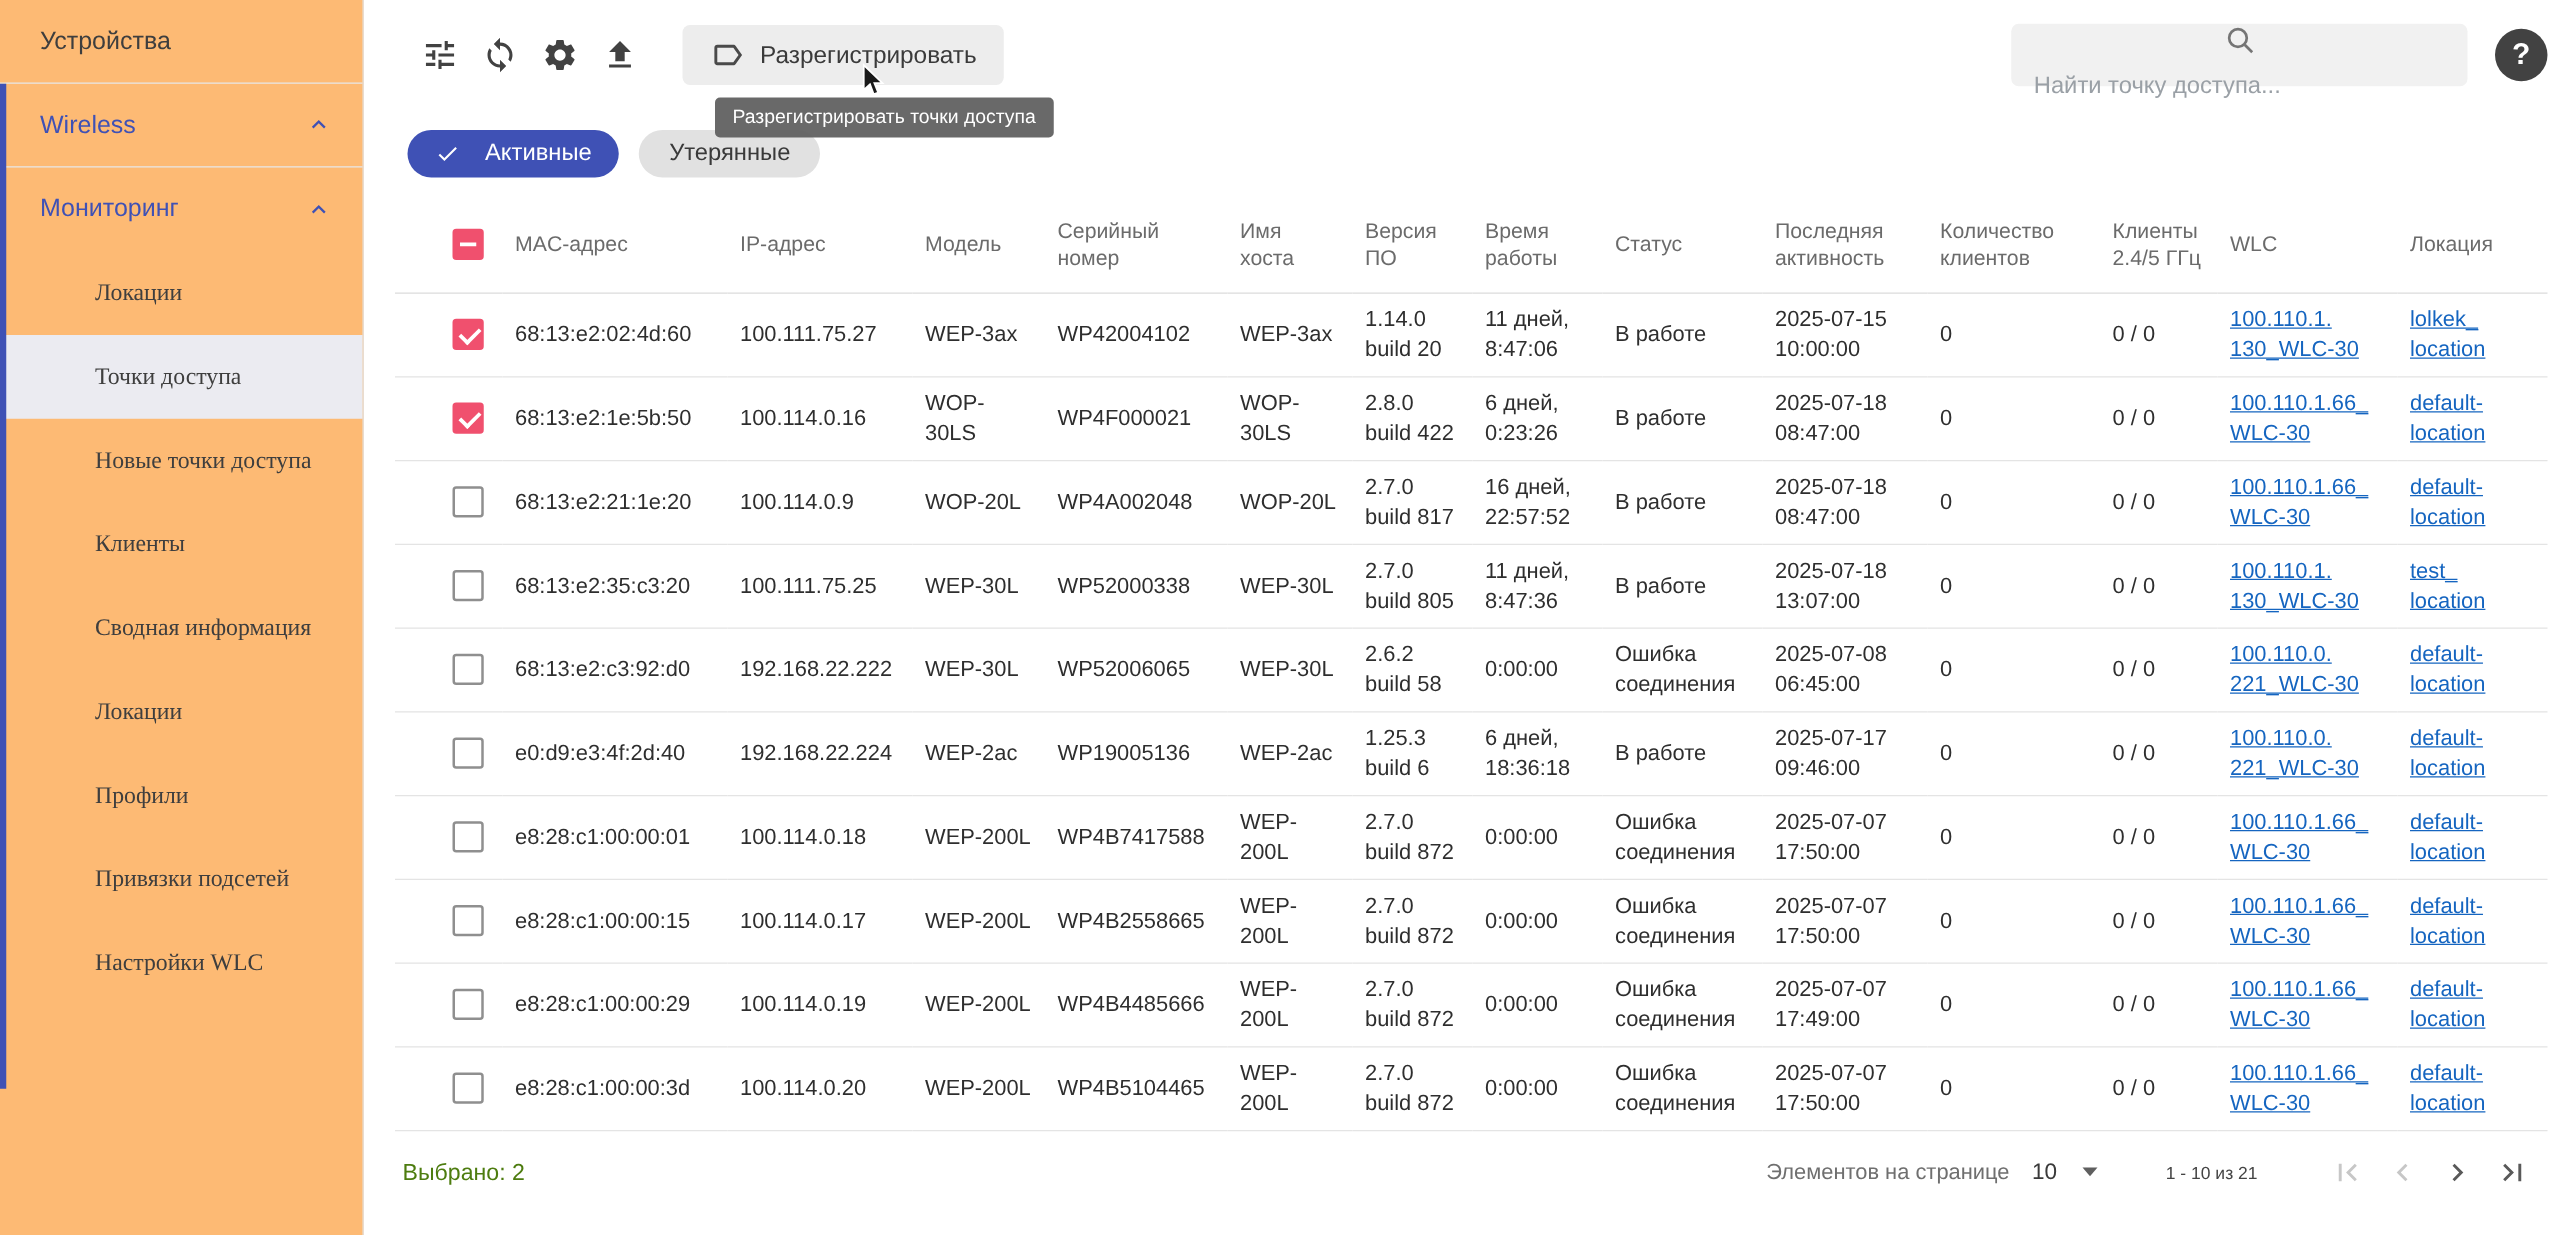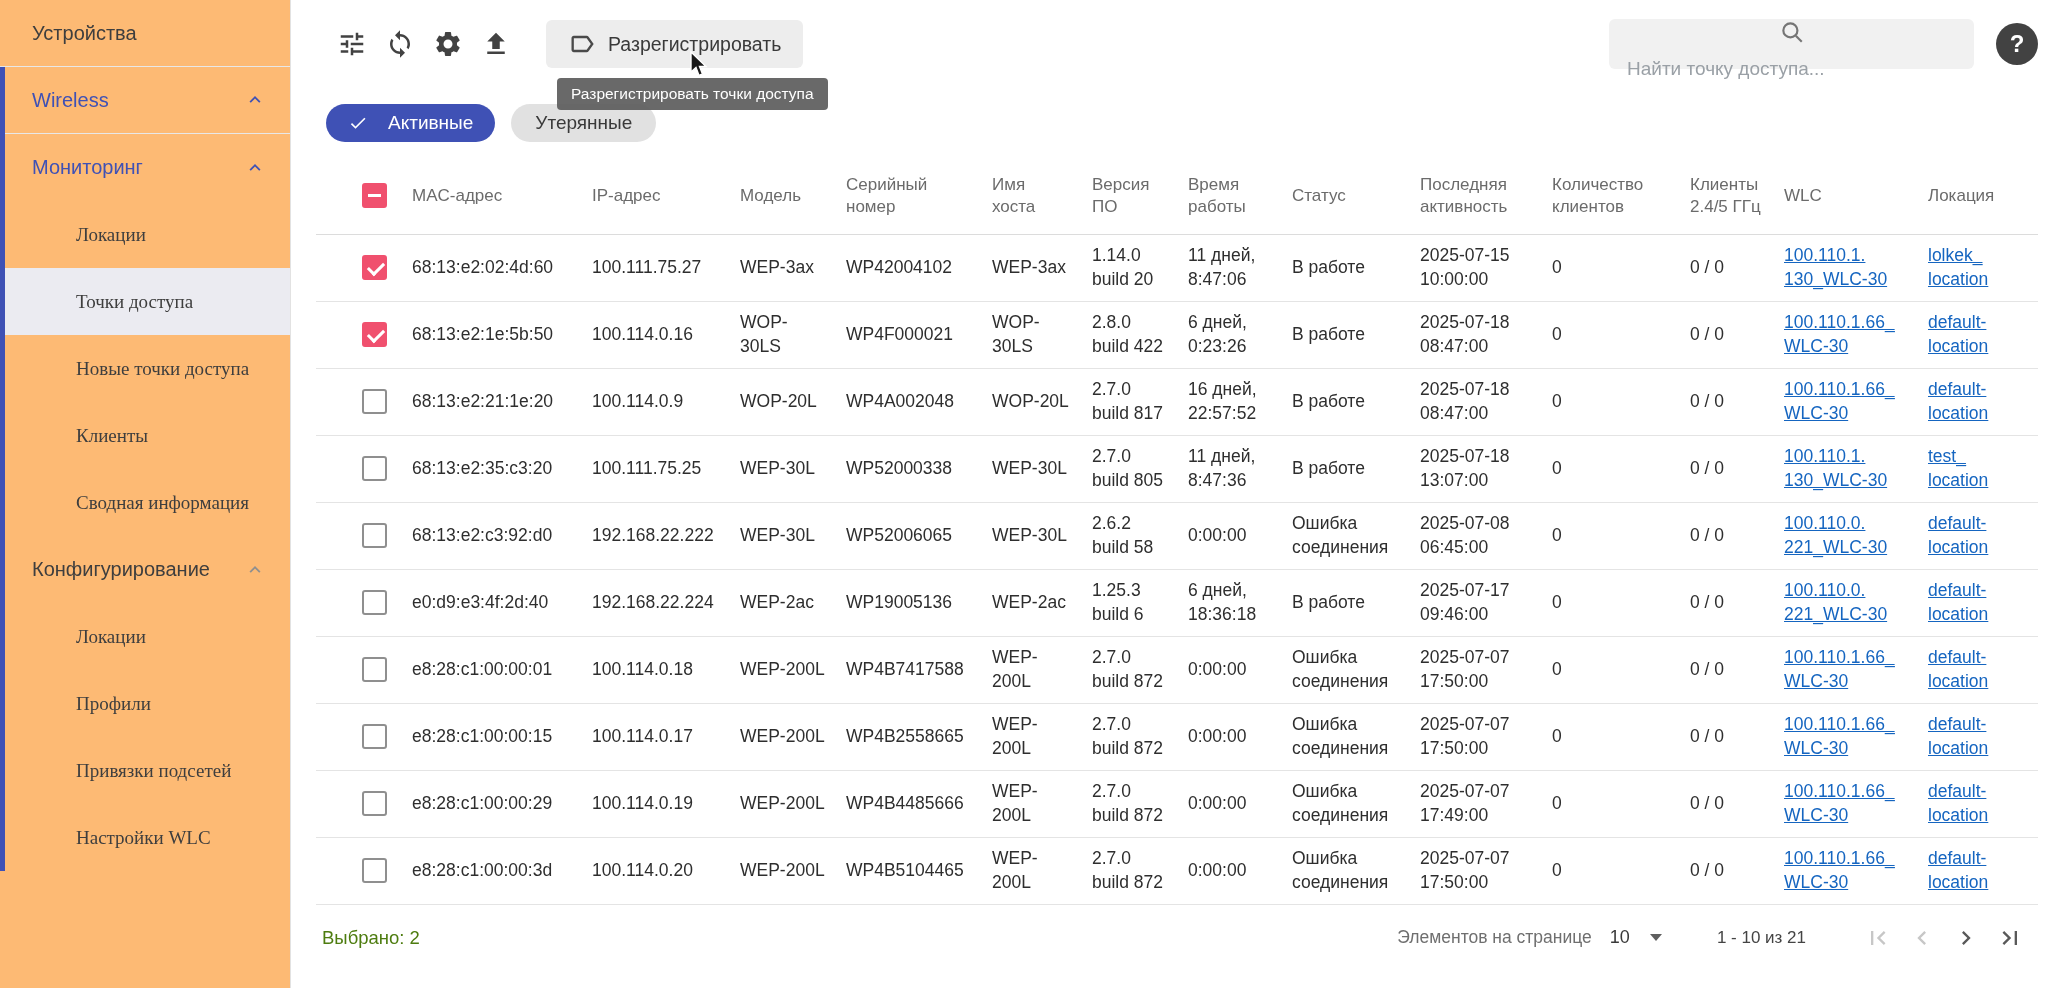--- a/index.html
+++ b/index.html
@@ -44,21 +44,21 @@
   }
   .icon-btn svg { fill:#424242; }
   .unreg-wrap { position:relative; margin-left:26px; }
   .unreg-btn {
     height:48px; border:none; border-radius:6px; background:#ededed;
     display:flex; align-items:center; gap:12px; padding:0 22px;
     font-family:inherit; font-size:19.5px; color:#3a3a3a; cursor:pointer;
   }
   .unreg-btn svg { fill:#4a4a4a; }
   .tooltip {
-    position:absolute; top:58px; left:11px; z-index:5;
+    position:absolute; top:58px; left:26px; z-index:5;
     background:var(--tooltip); color:#fff; font-size:15.5px;
     padding:7px 14px; border-radius:4px; white-space:nowrap; opacity:.95;
   }
   .cursor-svg { position:absolute; left:140px; top:30px; z-index:6; }
 
   .search {
     margin-left:auto; width:365px; height:50px; background:#f1f1f1;
     border-radius:6px; display:flex; align-items:center; padding:0 16px; gap:12px;flex-direction:column;
   }
   .search svg { stroke:#757575; flex:none; }
@@ -125,21 +125,21 @@
   .tfooter { display:flex; align-items:center; height:66px; padding:0 6px; }
   .sel-count { font-size:18.5px; color:#4d7c0f; }
   .pager { margin-left:auto; display:flex; align-items:center; }
   .pp-label { font-size:17.5px; color:#6f6f6f; margin-right:18px; }
   .pp-select { display:flex; align-items:center; gap:20px; margin-right:55px; cursor:pointer; }
   .pp-value { font-size:18px; color:#3a3a3a; }
   .caret {
     width:0; height:0; border-left:6px solid transparent;
     border-right:6px solid transparent; border-top:7px solid #5f5f5f;
   }
-  .pp-range { font-size:17px; color:#444; margin-right:50px; }
+  .pp-range { font-size:14px; color:#444; margin-right:50px; }
   .pg-btn {
     width:44px; height:44px; border:none; background:transparent;
     display:grid; place-items:center; cursor:pointer; border-radius:50%;
   }
   .pg-btn svg { fill:#595959; }
   .pg-btn.disabled svg { fill:#c7c7c7; }
 </style>
 </head>
 <body>
 
@@ -190,28 +190,20 @@
         <div class="side-item sub">
           <span>Клиенты</span>
 
         </div>
 
         <div class="side-item sub">
           <span>Сводная информация</span>
 
         </div>
 
-        <div class="side-item">
-          <span>Конфигурирование</span>
-          <span class="chev show">
-            <svg viewBox="0 0 24 24" width="22" height="22">
-              <path d="M7.4 15 12 10.4 16.6 15 18 13.6l-6-6-6 6z"></path>
-            </svg>
-          </span>
-        </div>
 
         <div class="side-item sub">
           <span>Локации</span>
 
         </div>
 
         <div class="side-item sub">
           <span>Профили</span>
 
         </div>

